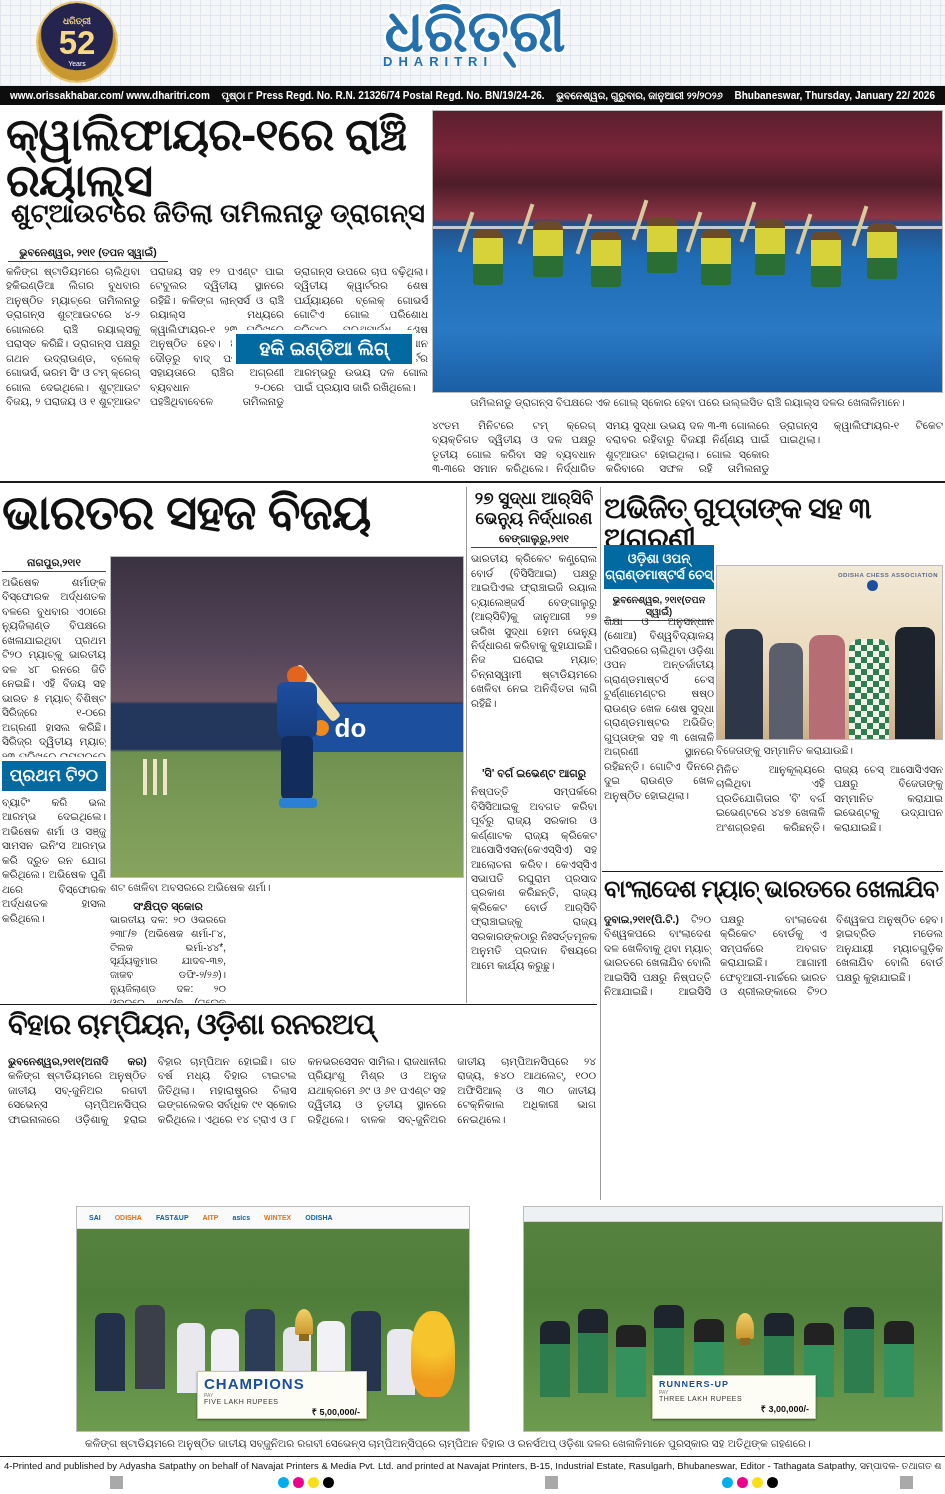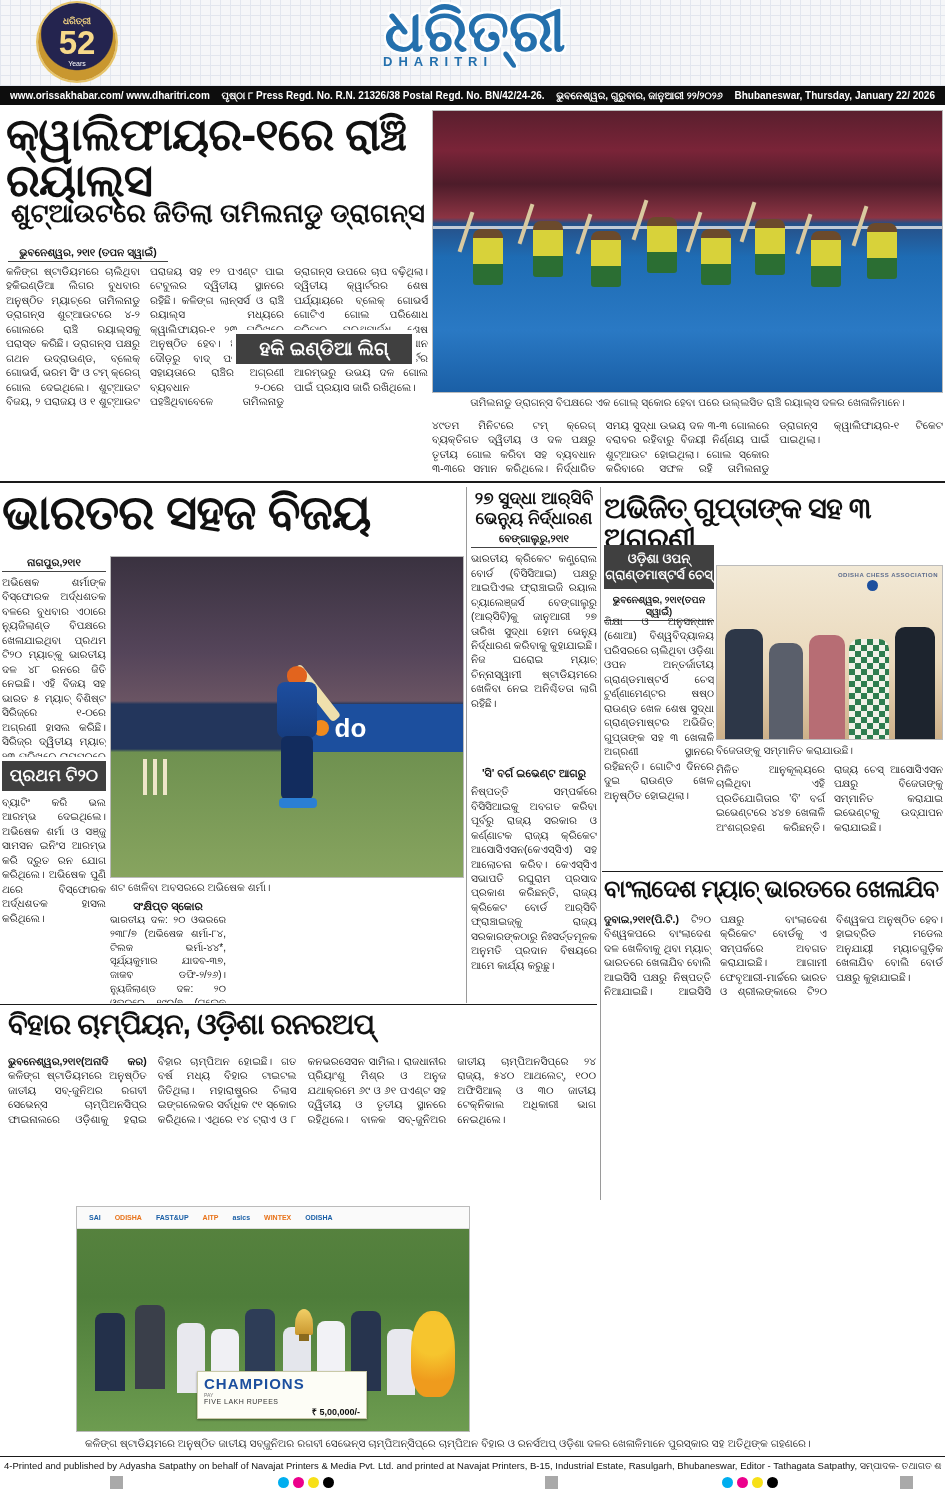--- a/index.html
+++ b/index.html
@@ -26,21 +26,21 @@
     display:flex;align-items:center;justify-content:space-between;font-size:10px;font-weight:bold;
     padding:0 10px;box-sizing:border-box;white-space:nowrap;overflow:hidden;}
   
   .h1{font-weight:bold;letter-spacing:-1px;line-height:1.02;}
   .sub{font-weight:bold;text-align:center;}
   .dl{font-weight:bold;}
   .bodytext{font-size:10.5px;line-height:1.38;text-align:justify;overflow:hidden;}
   .cols3{column-count:3;column-gap:10px;}
   .cols2{column-count:2;column-gap:9px;}
   .cols4{column-count:4;column-gap:11px;}
-  .kicker{background:#404040;color:#fff;font-weight:bold;display:flex;align-items:center;justify-content:center;text-align:center;}
+  .kicker{background:#0369a1;color:#fff;font-weight:bold;display:flex;align-items:center;justify-content:center;text-align:center;}
   .caption{font-size:10.5px;color:#1c1c1c;}
   .rule{background:#1a1a1a;}
   .vrule{background:#9a9a9a;width:1px;}
   .datehead{font-weight:bold;font-size:10.5px;text-align:center;border-bottom:1px solid #444;padding-bottom:2px;margin-bottom:3px;}
   .crosshead{font-weight:bold;text-align:center;font-size:11px;margin:4px 0;}
   
   .hphoto{left:432px;top:110px;width:511px;height:283px;border:1px solid #bbb;box-sizing:border-box;overflow:hidden;
     background:linear-gradient(180deg,#5a1f2e 0%,#7a2438 14%,#4d1c2a 26%,#8c3443 38%,#274f86 40%,#1e6cb4 52%,#2a79c4 78%,#1a5fa6 100%);}
   .hphoto .sideline{position:absolute;left:0;top:41%;width:100%;height:3px;background:#e8e8e8;opacity:.8;}
   .hp{position:absolute;width:30px;height:56px;border-radius:8px 8px 3px 3px;
@@ -99,21 +99,21 @@
       <div class="e2">52</div>
       <div class="e3">Years</div>
     </div>
     <div class="abs logotype">
       <div class="odia">ଧରିତ୍ରୀ</div>
       <div class="latin">DHARITRI</div>
     </div>
   </div>
   <div class="abs datebar">
     <span>www.orissakhabar.com/ www.dharitri.com</span>
-    <span>ପୃଷ୍ଠା ୮  Press Regd. No. R.N. 21326/38 Postal Regd. No. BN/42/24-26.</span>
+    <span>ପୃଷ୍ଠା ୮  Press Regd. No. R.N. 21326/74 Postal Regd. No. BN/19/24-26.</span>
     <span>ଭୁବନେଶ୍ୱର, ଗୁରୁବାର, ଜାନୁଆରୀ ୨୨/୨୦୨୬</span>
     <span>Bhubaneswar,  Thursday, January 22/ 2026</span>
   </div>
 
   <div class="abs h1" style="left:6px;top:112px;width:424px;font-size:45px;">କ୍ୱାଲିଫାୟର-୧ରେ ରାଞ୍ଚି ରୟାଲ୍ସ</div>
   <div class="abs sub" style="left:6px;top:198px;width:424px;font-size:26px;">ଶୁଟ୍‌ଆଉଟରେ ଜିତିଲା ତାମିଲନାଡୁ ଡ୍ରାଗନ୍ସ</div>
   <div class="abs datehead" style="left:8px;top:246px;width:160px;">ଭୁବନେଶ୍ୱର, ୨୧ା୧ (ତପନ ସ୍ୱାଇଁ)</div>
   <div class="abs bodytext cols3" style="left:6px;top:264px;width:422px;height:212px;">କଳିଙ୍ଗ ଷ୍ଟାଡିୟମରେ ଚାଲିଥିବା ହକିଇଣ୍ଡିଆ ଲିଗର ବୁଧବାର ଅନୁଷ୍ଠିତ ମ୍ୟାଚ୍‌ରେ ତାମିଲନାଡୁ ଡ୍ରାଗନ୍ସ ଶୁଟ୍‌ଆଉଟରେ ୪-୨ ଗୋଲରେ ରାଞ୍ଚି ରୟାଲ୍ସକୁ ପରାସ୍ତ କରିଛି। ଡ୍ରାଗନ୍ସ ପକ୍ଷରୁ ଗଥନ ଉଦ୍ରାଉଣ୍ଡ, ବ୍ଲେକ୍ ଗୋଭର୍ସ, ଭରମ ସିଂ ଓ ଟମ୍ କ୍ରେଗ୍ ଗୋଲ ଦେଇଥିଲେ। ଶୁଟ୍‌ଆଉଟ ବିଜୟ, ୨ ପରାଜୟ ଓ ୧ ଶୁଟ୍‌ଆଉଟ ପରାଜୟ ସହ ୧୨ ପଏଣ୍ଟ ପାଇ ଟେବୁଲର ଦ୍ୱିତୀୟ ସ୍ଥାନରେ ରହିଛି। କଳିଙ୍ଗ ଲାନ୍ସର୍ସ ଓ ରାଞ୍ଚି ରୟାଲ୍ସ ମଧ୍ୟରେ କ୍ୱାଲିଫାୟର-୧ ୨୩ ତାରିଖରେ ଅନୁଷ୍ଠିତ ହେବ। ଅନ୍ୟପକ୍ଷରେ ଦୌଡ଼ରୁ ବାଦ୍ ପଡ଼ିଥିବା ଦଳ ସହାୟତାରେ ରାଞ୍ଚିର ଅଗ୍ରଣୀ ବ୍ୟବଧାନ ୨-୦ରେ ପହଞ୍ଚିଥିବାବେଳେ ତାମିଲନାଡୁ ଡ୍ରାଗନ୍ସ ଉପରେ ଚାପ ବଢ଼ିଥିଲା। ଦ୍ୱିତୀୟ କ୍ୱାର୍ଟରର ଶେଷ ପର୍ଯ୍ୟାୟରେ ବ୍ଲେକ୍ ଗୋଭର୍ସ ଗୋଟିଏ ଗୋଲ ପରିଶୋଧ କରିବାରୁ ପ୍ରଥମାର୍ଦ୍ଧ ଶେଷ ବେଳକୁ ରାଞ୍ଚିର ଅଗ୍ରଣୀ ବ୍ୟବଧାନ ୨-୧ ରହିଥିଲା। ତୃତୀୟ କ୍ୱାର୍ଟର ଆରମ୍ଭରୁ ଉଭୟ ଦଳ ଗୋଲ ପାଇଁ ପ୍ରୟାସ ଜାରି ରଖିଥିଲେ।</div>
   <div class="abs kicker" style="left:232px;top:330px;width:176px;height:30px;font-size:19px;border:4px solid #fff;">ହକି ଇଣ୍ଡିଆ ଲିଗ୍</div>
 
@@ -233,20 +233,39 @@
     <div class="trophy" style="left:218px;bottom:96px;"></div>
     <div class="mascot" style="right:14px;bottom:34px;width:44px;height:86px;"></div>
     <div class="cheque" style="left:120px;bottom:12px;width:170px;height:48px;">
       <div class="c1">CHAMPIONS</div>
       <div class="cpay">PAY</div>
       <div class="c2">FIVE LAKH RUPEES</div>
       <div class="c3">₹ 5,00,000/-</div>
     </div>
   </div>
 
+  <div class="abs bphoto" style="left:523px;top:1206px;width:420px;height:226px;">
+    <div style="position:absolute;left:0;top:0;width:100%;height:14px;background:#eef1f4;border-bottom:1px solid #d5d5d5;"></div>
+    <div class="fig" style="left:16px;bottom:34px;width:30px;height:76px;background:linear-gradient(180deg,#1d242e 0 30%,#2e7d4f 30% 100%);"></div>
+    <div class="fig" style="left:54px;bottom:38px;width:30px;height:84px;background:linear-gradient(180deg,#1d242e 0 28%,#2e7d4f 28% 100%);"></div>
+    <div class="fig" style="left:92px;bottom:34px;width:30px;height:72px;background:linear-gradient(180deg,#222 0 30%,#35915c 30% 100%);"></div>
+    <div class="fig" style="left:130px;bottom:38px;width:30px;height:88px;background:linear-gradient(180deg,#1d242e 0 26%,#2e7d4f 26% 100%);"></div>
+    <div class="fig" style="left:170px;bottom:34px;width:30px;height:78px;background:linear-gradient(180deg,#222 0 30%,#35915c 30% 100%);"></div>
+    <div class="fig" style="left:240px;bottom:36px;width:30px;height:82px;background:linear-gradient(180deg,#1d242e 0 28%,#2e7d4f 28% 100%);"></div>
+    <div class="fig" style="left:280px;bottom:34px;width:30px;height:74px;background:linear-gradient(180deg,#222 0 30%,#35915c 30% 100%);"></div>
+    <div class="fig" style="left:320px;bottom:38px;width:30px;height:86px;background:linear-gradient(180deg,#1d242e 0 26%,#2e7d4f 26% 100%);"></div>
+    <div class="fig" style="left:360px;bottom:34px;width:30px;height:76px;background:linear-gradient(180deg,#222 0 30%,#35915c 30% 100%);"></div>
+    <div class="trophy" style="left:212px;bottom:92px;"></div>
+    <div class="cheque" style="left:128px;bottom:12px;width:164px;height:44px;">
+      <div class="c1" style="font-size:9px;">RUNNERS-UP</div>
+      <div class="cpay">PAY</div>
+      <div class="c2">THREE LAKH RUPEES</div>
+      <div class="c3">₹ 3,00,000/-</div>
+    </div>
+  </div>
 
   <div class="abs caption" style="left:85px;top:1437px;width:858px;text-align:left;">କଳିଙ୍ଗ ଷ୍ଟାଡିୟମରେ ଅନୁଷ୍ଠିତ ଜାତୀୟ ସବ୍‌ଜୁନିଅର ରଗବୀ ସେଭେନ୍ସ ଚାମ୍ପିଅନ୍‌ସିପ୍‌ରେ ଚାମ୍ପିଅନ ବିହାର ଓ ରନର୍ସଅପ୍ ଓଡ଼ିଶା ଦଳର ଖେଳାଳିମାନେ ପୁରସ୍କାର ସହ ଅତିଥିଙ୍କ ଗହଣରେ।</div>
 
   <div class="abs rule" style="left:0;top:1456px;width:945px;height:1px;"></div>
   <div class="abs footer" style="left:4px;top:1460px;width:938px;">4-Printed and published by Adyasha Satpathy on behalf of Navajat Printers &amp; Media Pvt. Ltd. and printed at Navajat Printers, B-15, Industrial Estate, Rasulgarh, Bhubaneswar, Editor - Tathagata Satpathy, ସମ୍ପାଦକ- ତଥାଗତ ଶତପଥୀ</div>
 
   <div class="abs regmark-sq" style="left:110px;top:1476px;"></div>
   <div class="abs regmark-dots" style="left:278px;top:1477px;">
     <i style="background:#00aeef;"></i>
       <i style="background:#ec008c;"></i>

